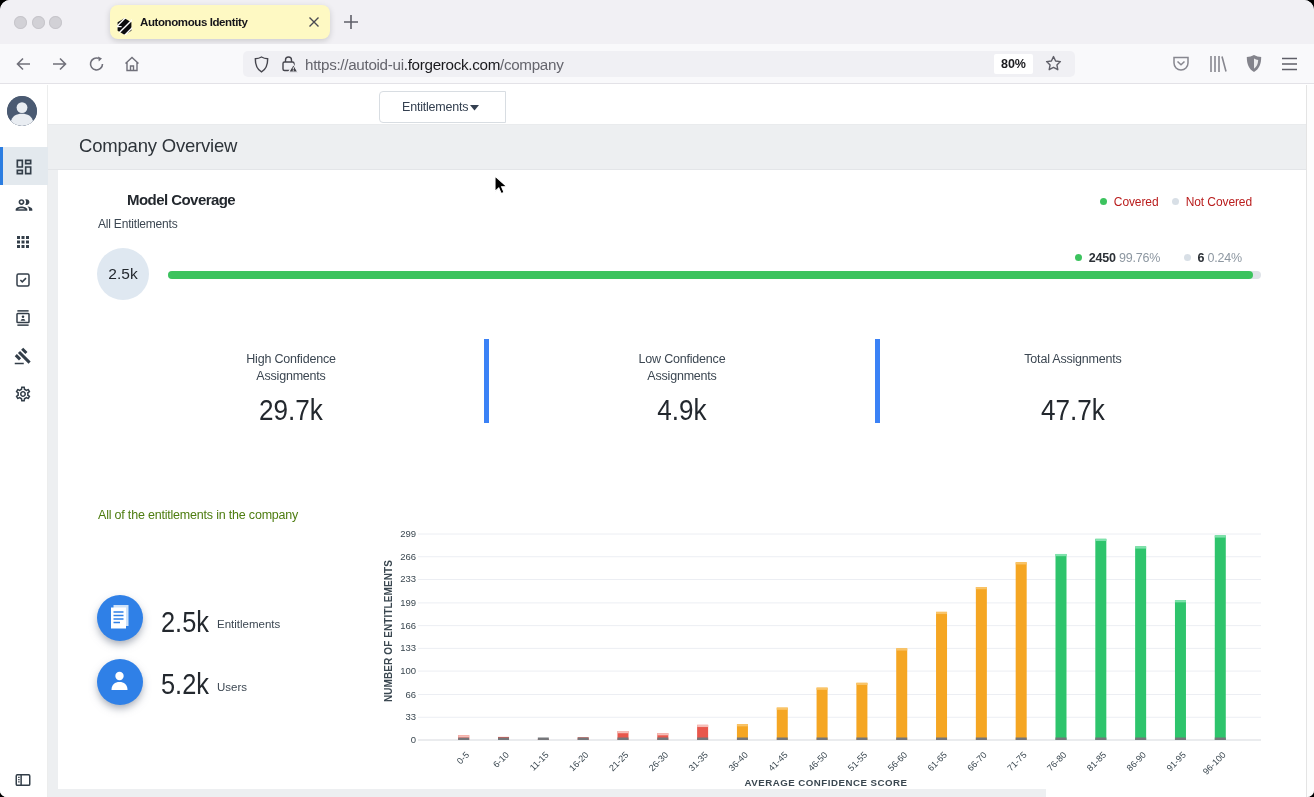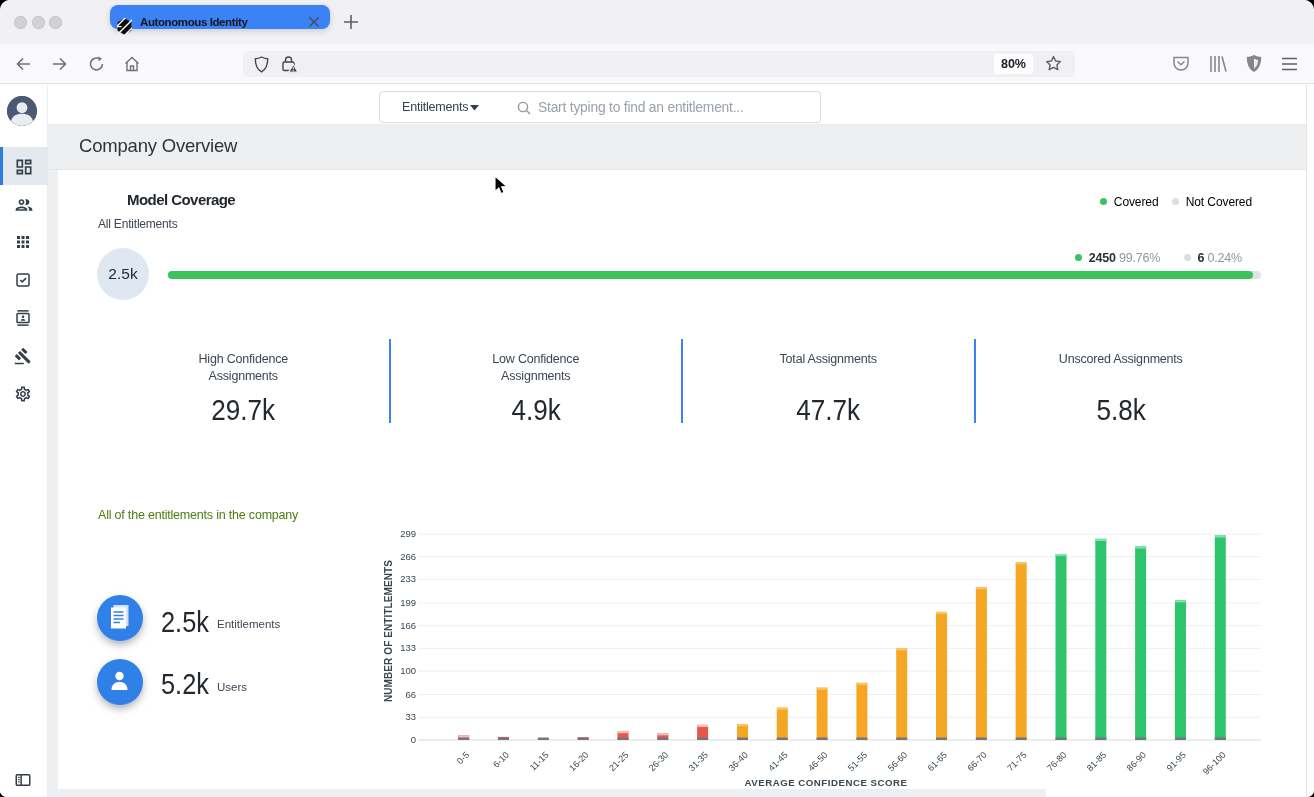--- a/index.html
+++ b/index.html
@@ -4,21 +4,21 @@
 <style>
   html,body{margin:0;padding:0;background:#000;}
   *{box-sizing:border-box;}
   body{font-family:"Liberation Sans",sans-serif;width:1314px;height:797px;overflow:hidden;}
   .win{position:absolute;left:0;top:0;width:1314px;height:797px;border-radius:10px 10px 7px 7px;overflow:hidden;background:#fff;}
   .abs{position:absolute;}
 
   
   .titlebar{position:absolute;left:0;top:0;width:1314px;height:44px;background:#f1f0f4;}
   .dot{position:absolute;top:15.5px;width:13px;height:13px;border-radius:50%;background:#d2d1d6;box-shadow:inset 0 0 0 1px #c6c5ca;}
-  .tab{position:absolute;left:110px;top:5px;width:220px;height:24px;background:#3b82f6;border-radius:8px;box-shadow:0 2px 6px rgba(0,0,0,.16);}
+  .tab{position:absolute;left:110px;top:5px;width:220px;height:34px;background:#fef9c3;border-radius:8px;box-shadow:0 2px 6px rgba(0,0,0,.16);}
   .tab-title{position:absolute;left:30px;top:10.5px;font-size:11.5px;font-weight:700;color:#15141a;letter-spacing:-0.4px;}
   .navbar{position:absolute;left:0;top:44px;width:1314px;height:40px;background:#f9f9fb;border-bottom:1px solid #e3e2e7;}
   .urlbar{position:absolute;left:243px;top:7px;width:832px;height:26px;background:#f0f0f4;border-radius:5px;}
   .urltext{position:absolute;left:62px;top:5px;font-size:15.2px;color:#65656d;white-space:nowrap;letter-spacing:-0.3px;}
   .urltext b{color:#19191d;font-weight:400;}
   .zoompill{position:absolute;right:42px;top:2.5px;background:#fff;border-radius:2px;padding:3px 7px;font-size:12.5px;font-weight:700;color:#1b1b1f;}
 
   
   .app{position:absolute;left:0;top:85px;width:1046px;height:712px;background:#edeff1;}
   .sidebar{position:absolute;left:0;top:0;width:48px;height:712px;background:#fff;border-right:1px solid #eceded;}
@@ -32,30 +32,30 @@
   .searchbox{position:absolute;left:457px;top:6px;width:316px;height:32px;border:1px solid #d8dde2;border-left:none;border-radius:0 4px 4px 0;background:#fff;}
   .searchbox span{position:absolute;left:33px;top:7.5px;font-size:13.8px;color:#9aa1a9;letter-spacing:-0.2px;}
   .band{position:absolute;left:48px;top:40px;width:1258px;height:45px;background:#edeff1;border-bottom:1px solid #e3e5e8;}
   .band h1{margin:0;position:absolute;left:31px;top:10px;font-size:18.5px;letter-spacing:-0.2px;font-weight:400;color:#2e343a;}
   .scrolltrack{position:absolute;left:1306px;top:0;width:8px;height:712px;background:#fdfdfd;border-left:1px solid #e4e4e4;}
   .card{position:absolute;left:58px;top:85px;width:1248px;height:619px;background:#fff;}
 
   
   .ct{position:absolute;font-size:15px;font-weight:700;color:#23282e;letter-spacing:-0.55px;margin-left:29px;}
   .csub{position:absolute;font-size:12px;color:#3c4752;letter-spacing:-0.2px;}
-  .legend{position:absolute;top:25px;right:54px;font-size:12px;color:#000000;letter-spacing:-0.1px;}
+  .legend{position:absolute;top:25px;right:54px;font-size:12px;color:#b91c1c;letter-spacing:-0.1px;}
   .ldot{display:inline-block;width:7px;height:7px;border-radius:50%;margin-right:7px;position:relative;top:-1px;}
   .circle25{position:absolute;left:39px;top:78px;width:52px;height:52px;border-radius:50%;background:#dfe8f1;text-align:center;line-height:52px;font-size:15.5px;color:#23282e;}
   .covbar{position:absolute;left:110px;top:101px;width:1093px;height:8px;border-radius:4px;background:#dfe3e8;}
   .covbar i{position:absolute;left:0;top:0;height:8px;width:1085px;border-radius:4px;background:#3cc35e;}
   .covnums{position:absolute;top:81px;right:64px;font-size:12.5px;color:#8d97a1;letter-spacing:-0.2px;}
   .covnums b{color:#2b3036;font-weight:700;}
   .stats{position:absolute;left:40px;top:169px;width:1168px;height:84px;display:flex;}
   .stats>div{flex:1;text-align:center;position:relative;}
-  .stats>div+div{border-left:2px solid #3b82f6;}
+  .stats>div+div{border-left:5px solid #3b82f6;}
   .stat-label{font-size:12.5px;color:#3c4752;line-height:17.5px;margin-top:11.5px;letter-spacing:-0.2px;}
   .stat-num{font-size:30px;color:#23282e;margin-top:7px;transform:scaleX(.87);}
 
   
   .bigic{position:absolute;left:38.7px;width:46px;height:46px;border-radius:50%;background:#2f80e7;box-shadow:0 4px 8px -1px rgba(95,105,125,.6);}
   .bignum{position:absolute;font-size:29px;color:#23282e;transform:scaleX(.875);transform-origin:0 0;}
   .biglab{position:absolute;font-size:11.5px;color:#3c4752;}
 </style>
 </head>
 <body>
@@ -110,20 +110,21 @@
         </svg>
 
       <svg class="abs" style="left:38px;top:4px;" width="17" height="18" viewBox="0 0 17 18">
         <g fill="none" stroke="#45454d" stroke-width="1.4">
             <rect x="2" y="7" width="11" height="8.5" rx="1.5"></rect>
             <path d="M4.5 7 V5 a3 3 0 0 1 6 0 V7"></path>
           </g>
         <path d="M12.3 9.5 L17 17.2 H7.6 Z" fill="#3f3f46" stroke="#f0f0f4" stroke-width="1.2"></path>
         <path d="M12.3 12.2 V14.4 M12.3 15.3 V16.3" stroke="#f0f0f4" stroke-width="1.1"></path>
       </svg>
+      <div class="urltext">https://autoid-ui<b>.forgerock.com</b>/company</div>
       <div class="zoompill">80%</div>
 
       <svg class="abs" style="right:13px;top:4px;" width="17" height="17" viewBox="0 0 17 17" fill="none" stroke="#5f5f68" stroke-width="1.4">
           <path d="M8.5 1.6 L10.6 6 L15.4 6.6 L11.9 9.9 L12.8 14.7 L8.5 12.4 L4.2 14.7 L5.1 9.9 L1.6 6.6 L6.4 6 Z" stroke-linejoin="round"></path>
         </svg>
     </div>
 
     <svg class="abs" style="left:1172px;top:11px;" width="18" height="18" viewBox="0 0 18 18" fill="none" stroke="#87878f" stroke-width="1.5">
         <path d="M2 2.5 H16 V8 A7 7 0 0 1 2 8 Z"></path>
         <path d="M5.5 6.5 L9 9.8 L12.5 6.5"></path>
@@ -199,27 +200,20 @@
             <path d="M9.5 5 V19"></path>
             <path d="M5.5 8.5 H7.5 M5.5 11.5 H7.5 M5.5 14.5 H7.5" stroke-width="1.4"></path>
           </svg>
       </div>
     </div>
     <div class="hdr">
       <div class="dropdown">Entitlements
         <svg style="position:absolute;right:26px;top:13px;" width="9" height="6" viewBox="0 0 9 6">
             <path d="M0 0 H9 L4.5 5.5 Z" fill="#344050"></path>
           </svg>
-      </div>
-      <div class="searchbox">
-        <svg style="position:absolute;left:12px;top:9px;" width="14" height="14" viewBox="0 0 14 14" fill="none" stroke="#8f969d" stroke-width="1.4">
-            <circle cx="6" cy="6" r="4.6"></circle>
-            <path d="M9.5 9.5 L13 13"></path>
-          </svg>
-        <span>Start typing to find an entitlement...</span>
       </div>
     </div>
     <div class="band">
         <h1>Company Overview</h1>
       </div>
 
     <div class="card">
 
       <div class="ct" style="left:40px;top:21px;">Model Coverage</div>
       <div class="csub" style="left:40px;top:47px;">All Entitlements</div>
@@ -240,24 +234,20 @@
             <div class="stat-label">High Confidence<br>Assignments</div>
             <div class="stat-num">29.7k</div>
           </div>
         <div>
             <div class="stat-label">Low Confidence<br>Assignments</div>
             <div class="stat-num">4.9k</div>
           </div>
         <div>
             <div class="stat-label">Total Assignments</div>
             <div class="stat-num" style="margin-top:24.5px;">47.7k</div>
-          </div>
-        <div>
-            <div class="stat-label">Unscored Assignments</div>
-            <div class="stat-num" style="margin-top:24.5px;">5.8k</div>
           </div>
       </div>
 
       <div class="csub" style="left:40px;top:338px;color:#4d7c0f;font-size:12.5px;">All of the entitlements in the company</div>
 
       <div class="bigic" style="top:425px;">
         <svg style="position:absolute;left:12px;top:9px;" width="22" height="27" viewBox="0 0 22 27">
           <rect x="4.5" y="1" width="15" height="21" fill="#cfe2f8"></rect>
           <rect x="2" y="3.5" width="15" height="21" fill="#fff"></rect>
           <path d="M4.5 8 H14.5 M4.5 11.5 H14.5 M4.5 15 H14.5 M4.5 18.5 H11" stroke="#2f80e7" stroke-width="1.3"></path>

